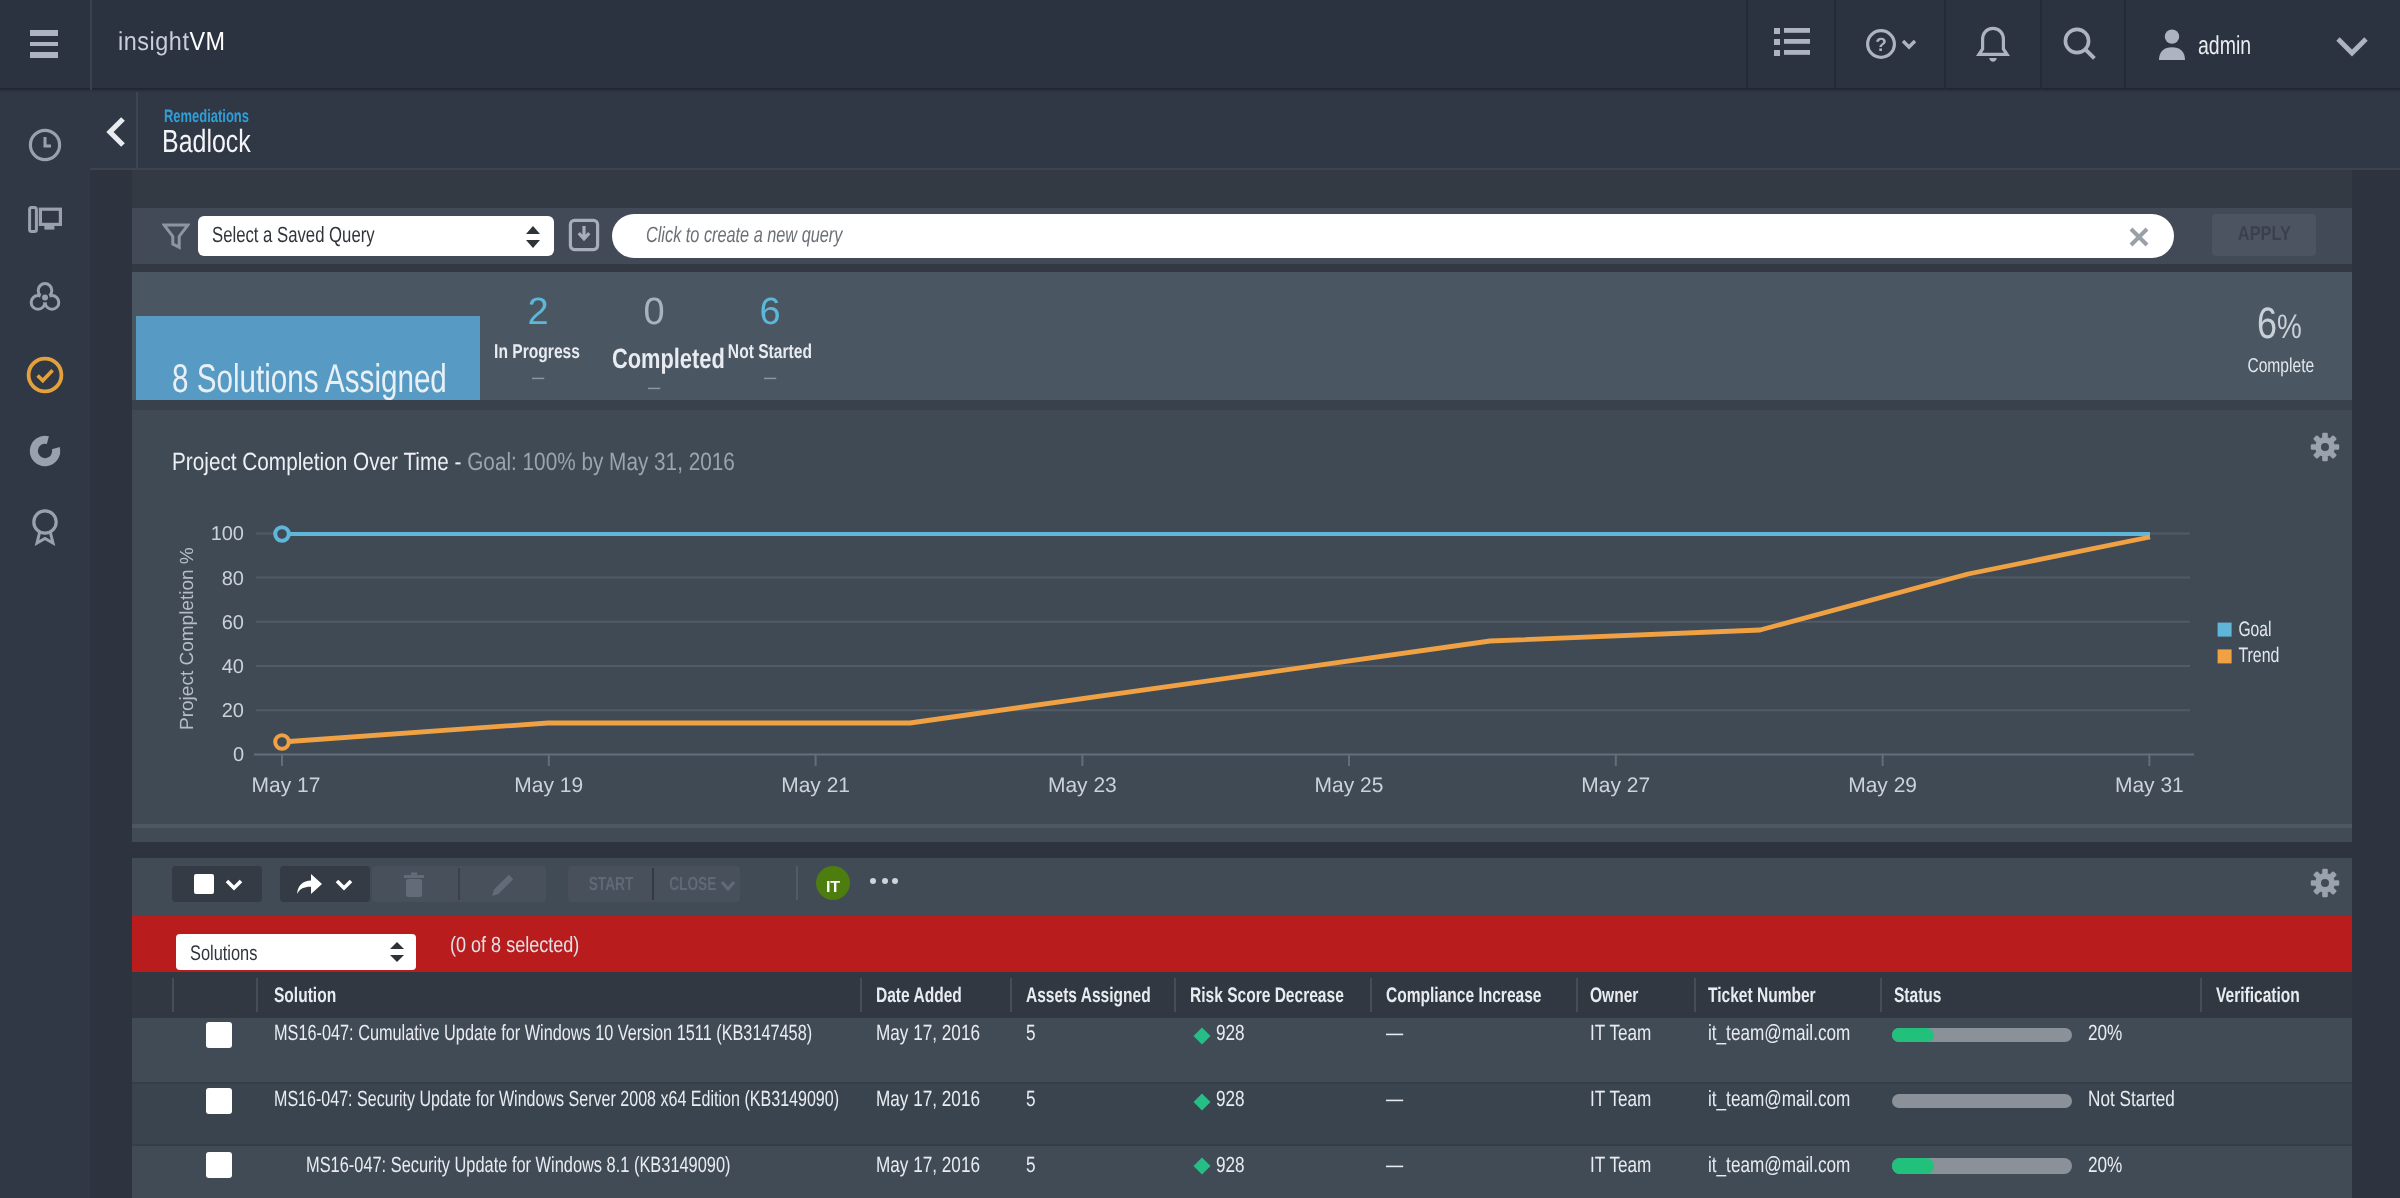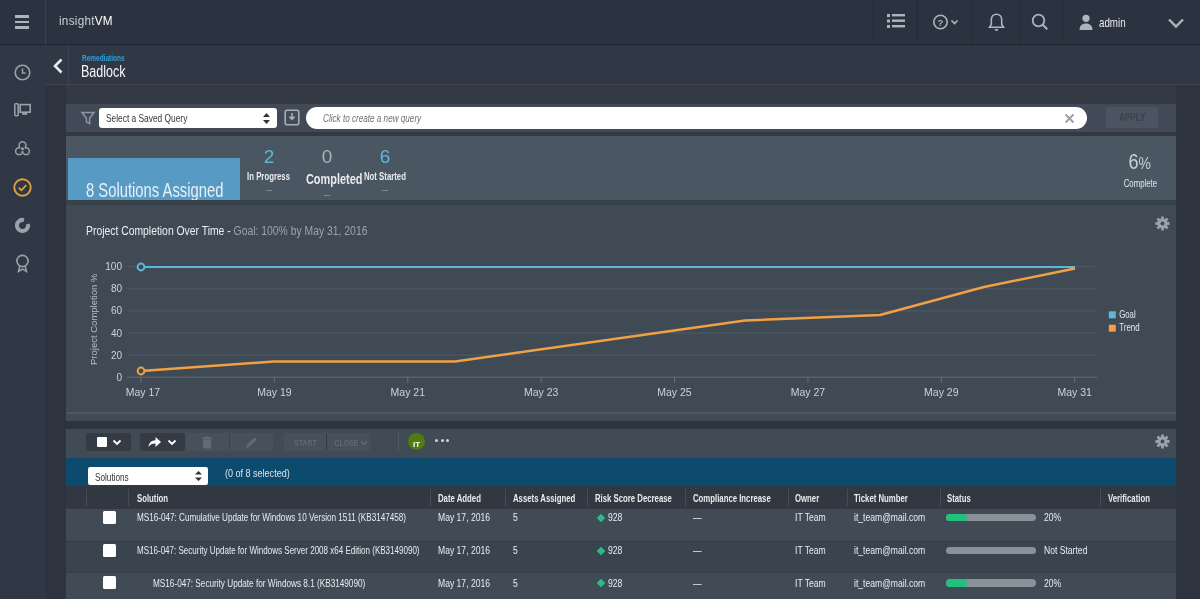--- a/index.html
+++ b/index.html
@@ -316,21 +316,21 @@
         <rect x="12" y="6.1" width="2.6" height="2.8" rx="0.6"></rect>
         <rect x="6.1" y="0.4" width="2.8" height="2.6" rx="0.6" transform="rotate(45 7.5 7.5)"></rect>
         <rect x="6.1" y="12" width="2.8" height="2.6" rx="0.6" transform="rotate(45 7.5 7.5)"></rect>
         <rect x="0.4" y="6.1" width="2.6" height="2.8" rx="0.6" transform="rotate(45 7.5 7.5)"></rect>
         <rect x="12" y="6.1" width="2.6" height="2.8" rx="0.6" transform="rotate(45 7.5 7.5)"></rect>
       </g>
       <circle cx="7.5" cy="7.5" r="2" fill="#414b56"></circle>
     </svg>
   </div>
 
-  <div class="abs" style="left:0;top:29px;width:1110px;height:28px;background:#0c4a6e;">
+  <div class="abs" style="left:0;top:29px;width:1110px;height:28px;background:#b91c1c;">
     <div class="abs" style="left:22px;top:8.5px;width:120px;height:18px;background:#ffffff;border-radius:2px;">
       <div class="abs" style="left:7px;top:4px;font-size:10.5px;color:#30353b;"><span class="cx" style="display:inline-block;">Solutions</span></div>
       <svg class="abs" style="left:106px;top:3px;" width="9" height="12" viewBox="0 0 9 12">
         <path d="M1 4.5 L4.5 1 L8 4.5 Z" fill="#2e3338"></path>
         <path d="M1 7.5 L4.5 11 L8 7.5 Z" fill="#2e3338"></path>
       </svg>
     </div>
     <div class="abs" style="left:159px;top:9px;font-size:11px;color:#dfe3e8;"><span class="cx" style="display:inline-block;transform:scaleX(0.82);">(0 of 8 selected)</span></div>
   </div>
 

